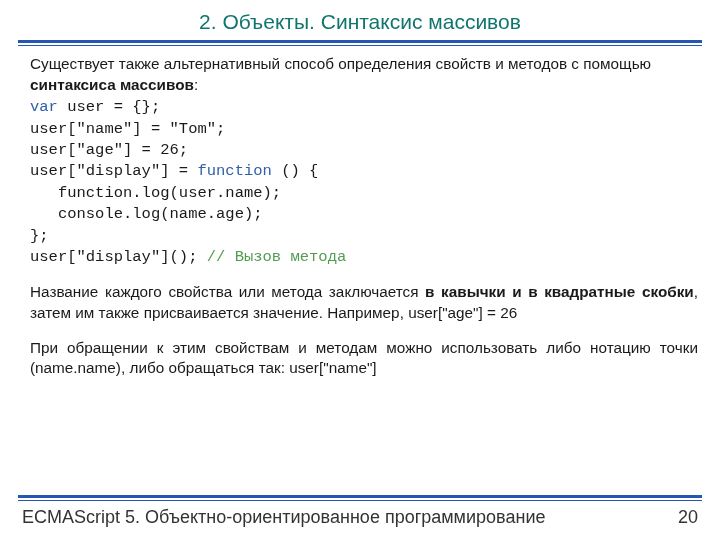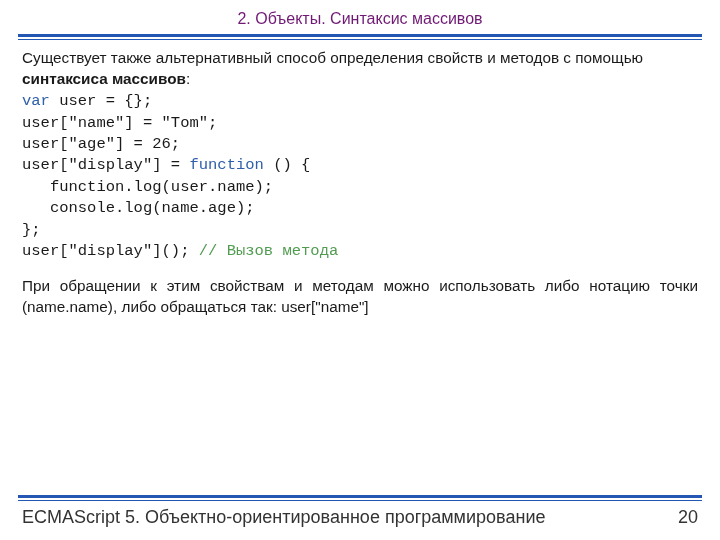--- a/index.html
+++ b/index.html
@@ -7,36 +7,36 @@
     padding: 0;
     width: 720px;
     height: 540px;
     font-family: Arial, sans-serif;
     background: #fff;
     position: relative;
     overflow: hidden;
   }
   .title {
     text-align: center;
-    font-size: 16px;
-    color: #701a75;
+    font-size: 21px;
+    color: #0f766e;
     padding: 10px 0 6px 0;
   }
   .hr-thick {
     height: 3px;
     background: #2456b3;
     margin: 0 18px 2px 18px;
   }
   .hr-thin {
     height: 1px;
     background: #2456b3;
     margin: 0 18px 0 18px;
   }
   .content {
-    padding: 8px 22px 0 22px;
+    padding: 8px 22px 0 30px;
     font-size: 15.3px;
     line-height: 1.35;
     color: #1a1a1a;
   }
   .intro { margin-bottom: 2px; }
   .bold { font-weight: bold; }
   .code {
     font-family: "Courier New", monospace;
     font-size: 15.5px;
     white-space: pre;
@@ -76,20 +76,23 @@
   </div>
   <div class="code"><span class="kw">var</span><span> user = {};</span>
 <span>user["name"] = "Tom";</span>
 <span>user["age"] = 26;</span>
 <span>user["display"] = </span><span class="kw">function</span><span> () {</span>
 <span>   function.log(user.name);</span>
 <span>   console.log(name.age);</span>
 <span>};</span>
 <span>user["display"](); </span><span class="cm">// Вызов метода</span></div>
 
+  <div class="para">
+    <span>Название каждого свойства или метода заключается </span><span class="bold">в кавычки и в квадратные скобки</span><span>, затем им также присваивается значение. Например, user["age"] = 26</span>
+  </div>
 
   <div class="para">При обращении к этим свойствам и методам можно использовать либо нотацию точки (name.name), либо обращаться так: user["name"]</div>
 </div>
 
 <div class="footer">
   <div class="hr-thick"></div>
   <div class="hr-thin"></div>
   <div class="footer-line">
     <span>ECMAScript 5. Объектно-ориентированное программирование</span>
     <span>20</span>

